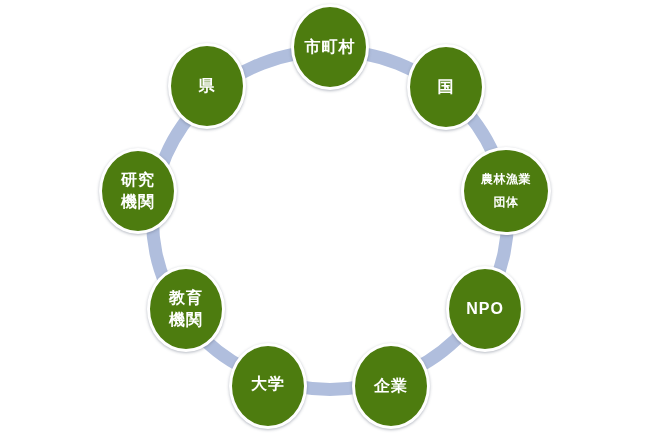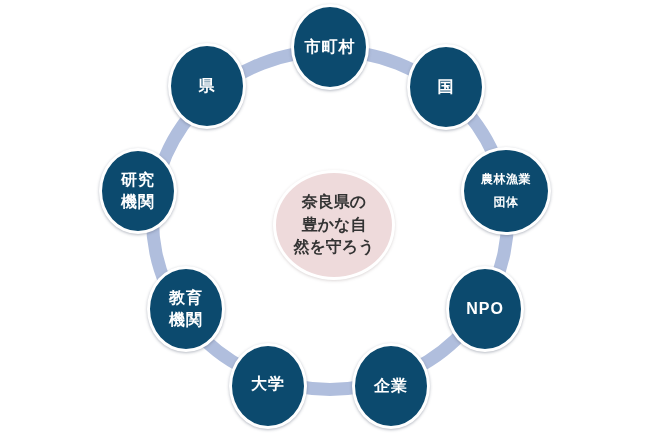--- a/index.html
+++ b/index.html
@@ -25,21 +25,21 @@
     box-sizing: border-box;
     border: 13px solid #b0bedd;
     border-radius: 50%;
     z-index: 1;
   }
   
   .node {
     position: absolute;
     width: 72px;
     height: 80px;
-    background: #0c4a6e;
+    background: #4d7c0f;
     border: 3px solid #ffffff;
     border-radius: 50%;
     box-shadow: 0 1px 3px rgba(90,100,120,0.45);
     transform: translate(-50%, -50%);
     display: flex;
     align-items: center;
     justify-content: center;
     text-align: center;
     z-index: 2;
   }
@@ -130,19 +130,14 @@
 
   <div class="node n8">
     <span class="node-label">研究
 機関</span>
   </div>
 
   <div class="node n9">
     <span class="node-label">県</span>
   </div>
 
-  <div class="center-node">
-    <span class="center-label">奈良県の
-豊かな自
-然を守ろう</span>
-  </div>
 
 </div>
 
 </body></html>

